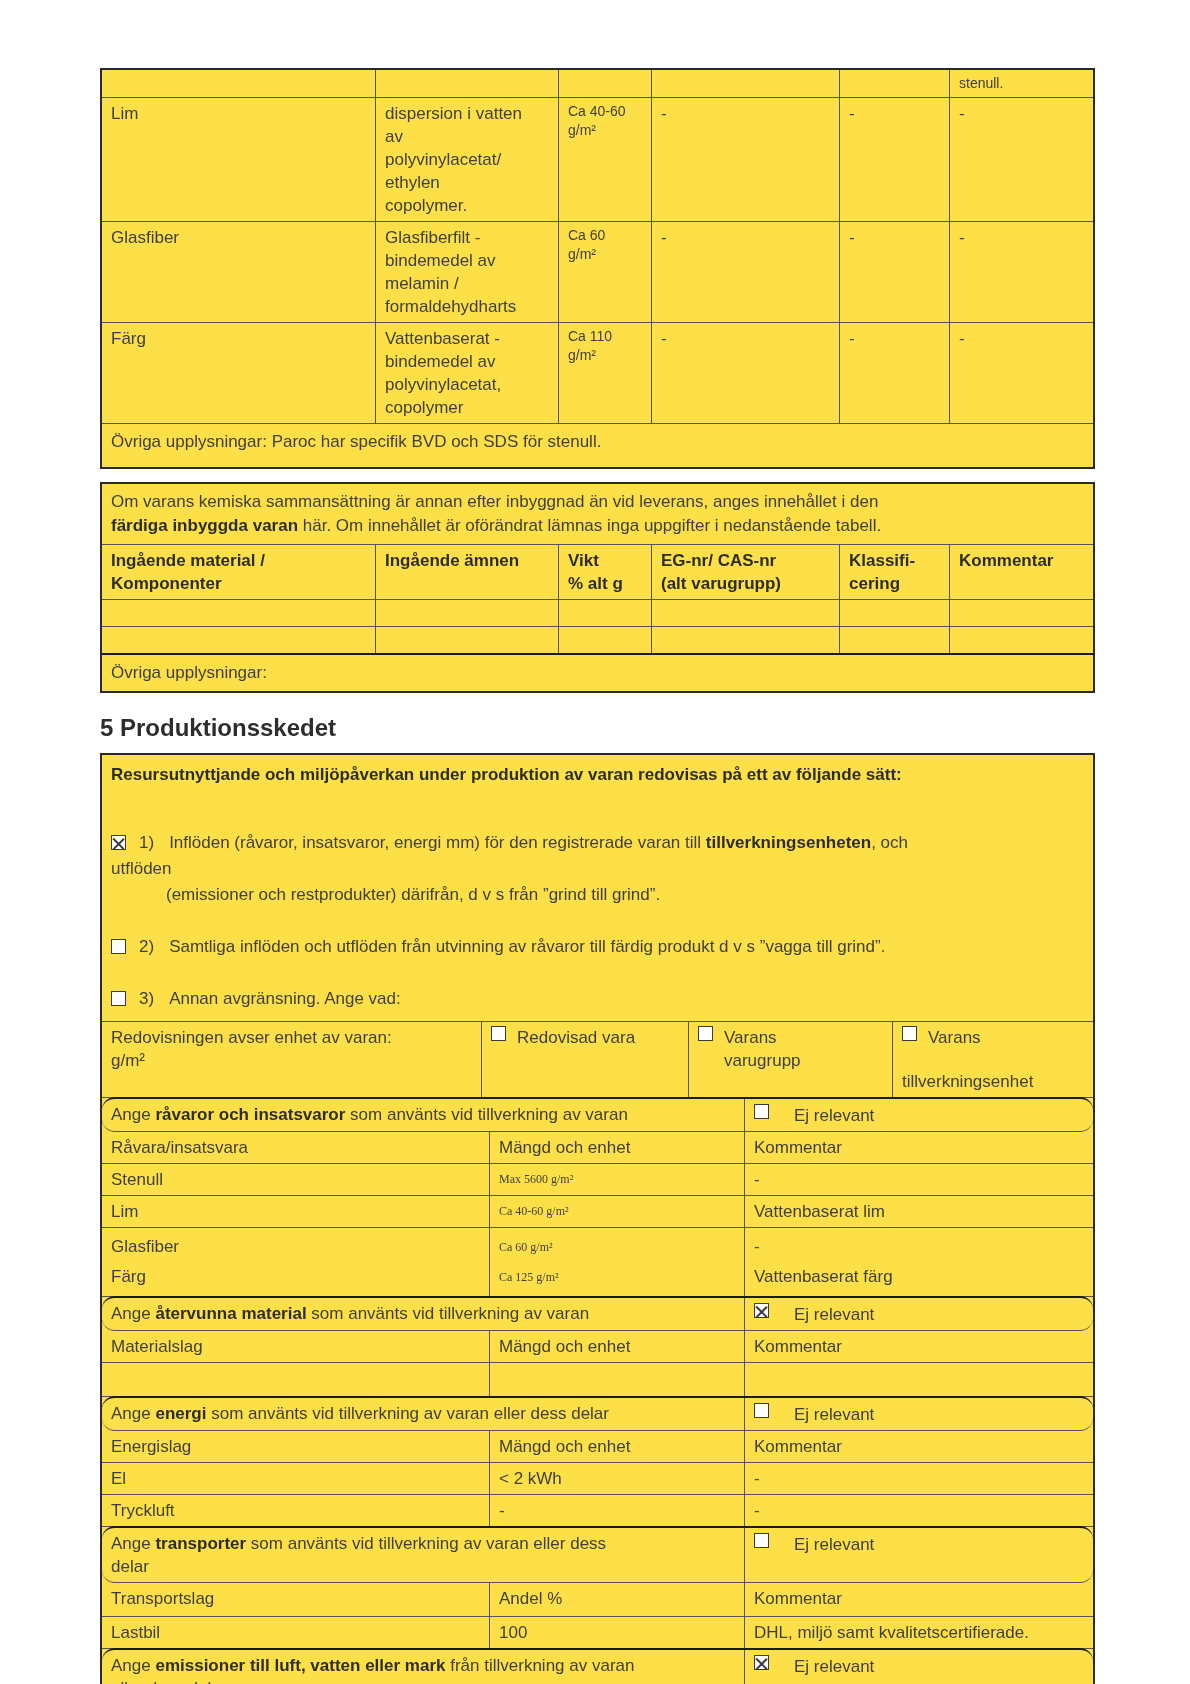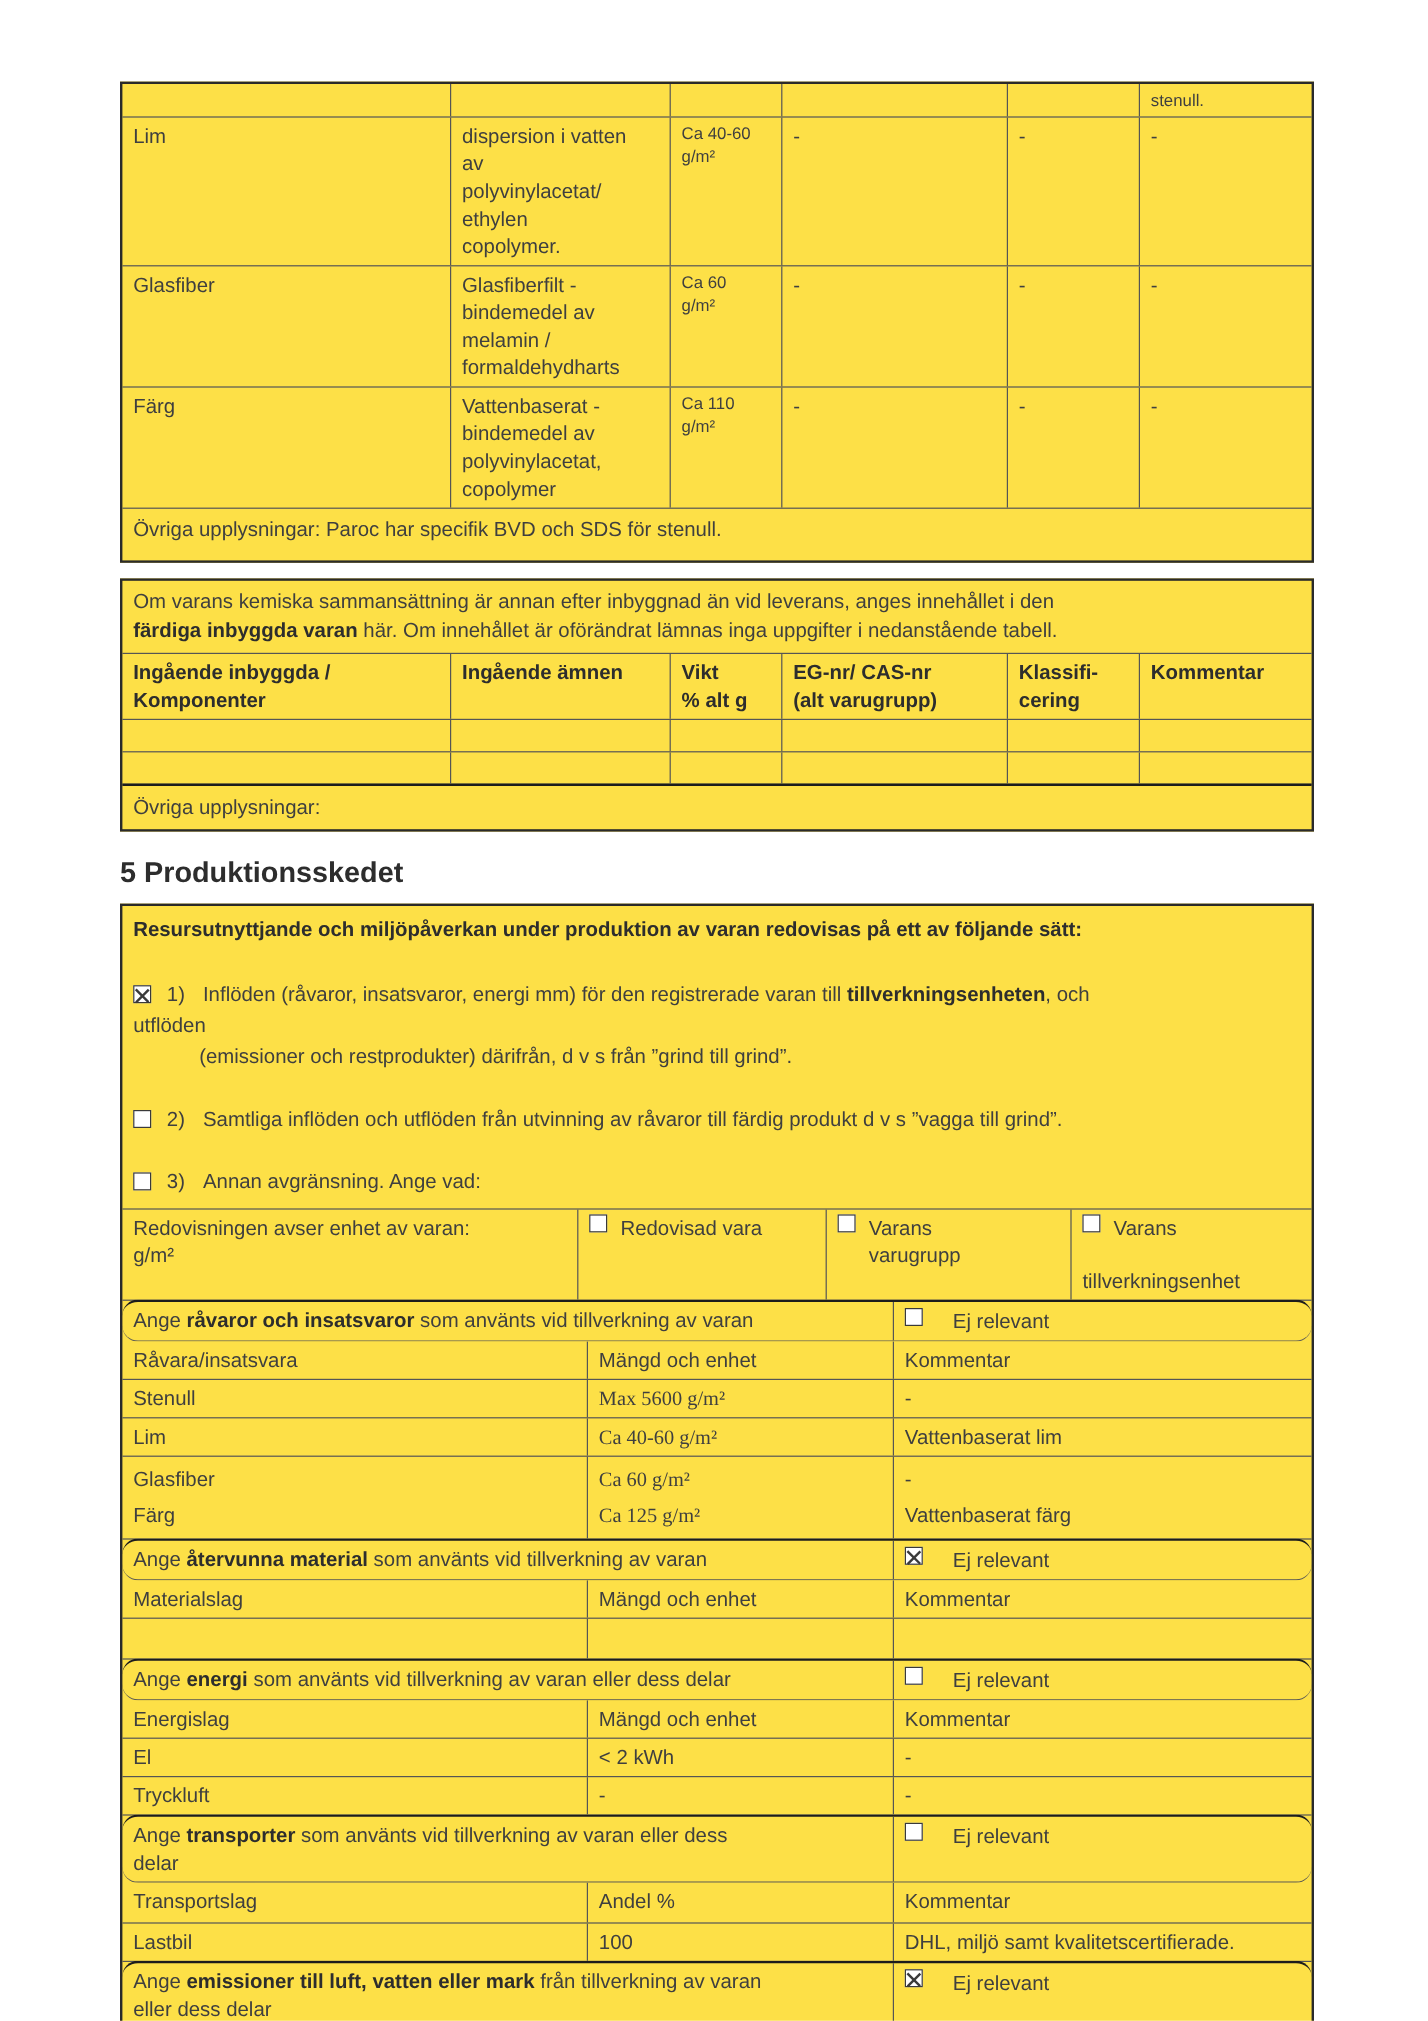--- a/index.html
+++ b/index.html
@@ -17,21 +17,21 @@
   .row:last-child { border-bottom:none; }
   .g6 { grid-template-columns:274px 183px 93px 188px 110px 143px; }
   .g3 { grid-template-columns:388px 255px 348px; }
   .g2 { grid-template-columns:643px 348px;border-radius:13px; }
   .g4 { grid-template-columns:380px 207px 204px 200px; }
   .c { border-right:1px solid #555; padding:4px 9px; white-space:pre-line; line-height:23px; overflow:hidden; }
   .c:last-child { border-right:none; }
   .full { padding:6px 9px; line-height:24px; }
   .bold, b { font-weight:bold; color:#2d2d2d; }
   .small { font-size:14px; line-height:19px; }
-  .serif { font-family:"Liberation Serif", serif; font-size:17px; }
+  .serif { font-family:"Liberation Serif", serif; font-size:12px; }
   .thickTop { border-top:2px solid #1c1c1c; margin-top:-1px; }
 
   
   .h24{min-height:24px} .h120{min-height:120px} .h95{min-height:95px} .h100{min-height:100px}
   .h43{min-height:43px} .h50{min-height:50px} .h27{min-height:27px} .h32{min-height:32px}
   .h76{min-height:76px} .h29{min-height:29px} .h31{min-height:31px} .h56{min-height:56px}
   .h34{min-height:34px} .h48{min-height:48px}
 
   .gap13 { height:13px; }
 
@@ -48,21 +48,21 @@
   }
   .cb.checked::before, .cb.checked::after {
     content:""; position:absolute; top:50%; left:-9%; width:118%; height:1.7px;
     background:#3a3a3a; transform-origin:center;
   }
   .cb.checked::before { transform:rotate(45deg); }
   .cb.checked::after  { transform:rotate(-45deg); }
 
   
   .introBox { padding:7px 9px 9px 9px; border-bottom:1px solid #555; }
-  .introBold { font-weight:bold; color:#2d2d2d; line-height:26px; margin-bottom:2px; }
+  .introBold { font-weight:bold; color:#2d2d2d; line-height:26px; margin-bottom:16px; }
   .opt { white-space:pre-line; line-height:26px; }
   .optnum { margin:0 15px 0 13px; }
   .optsub { padding-left:55px; line-height:26px; }
 
   .ejCell { display:flex; gap:25px; align-items:flex-start; padding-top:5px; }
   .choiceCell { display:flex; gap:11px; align-items:flex-start; }
   .colCell { display:flex; flex-direction:column; justify-content:space-between; }
   .lh30 .c { line-height:30px; }
 </style>
 </head>
@@ -126,21 +126,21 @@
   </div>
 
   <div class="gap13"></div>
 
   <div class="tbl">
     <div class="row">
       <div class="full" style="white-space:pre-line"><span>Om varans kemiska sammansättning är annan efter inbyggnad än vid leverans, anges innehållet i den
 </span><b>färdiga inbyggda varan</b><span> här. Om innehållet är oförändrat lämnas inga uppgifter i nedanstående tabell.</span></div>
     </div>
     <div class="row g6 h50">
-      <div class="c bold">Ingående inbyggda /
+      <div class="c bold">Ingående material /
 Komponenter</div>
       <div class="c bold">Ingående ämnen</div>
       <div class="c bold">Vikt
 % alt g</div>
       <div class="c bold">EG-nr/ CAS-nr
 (alt varugrupp)</div>
       <div class="c bold">Klassifi-
 cering</div>
       <div class="c bold">Kommentar</div>
     </div>

